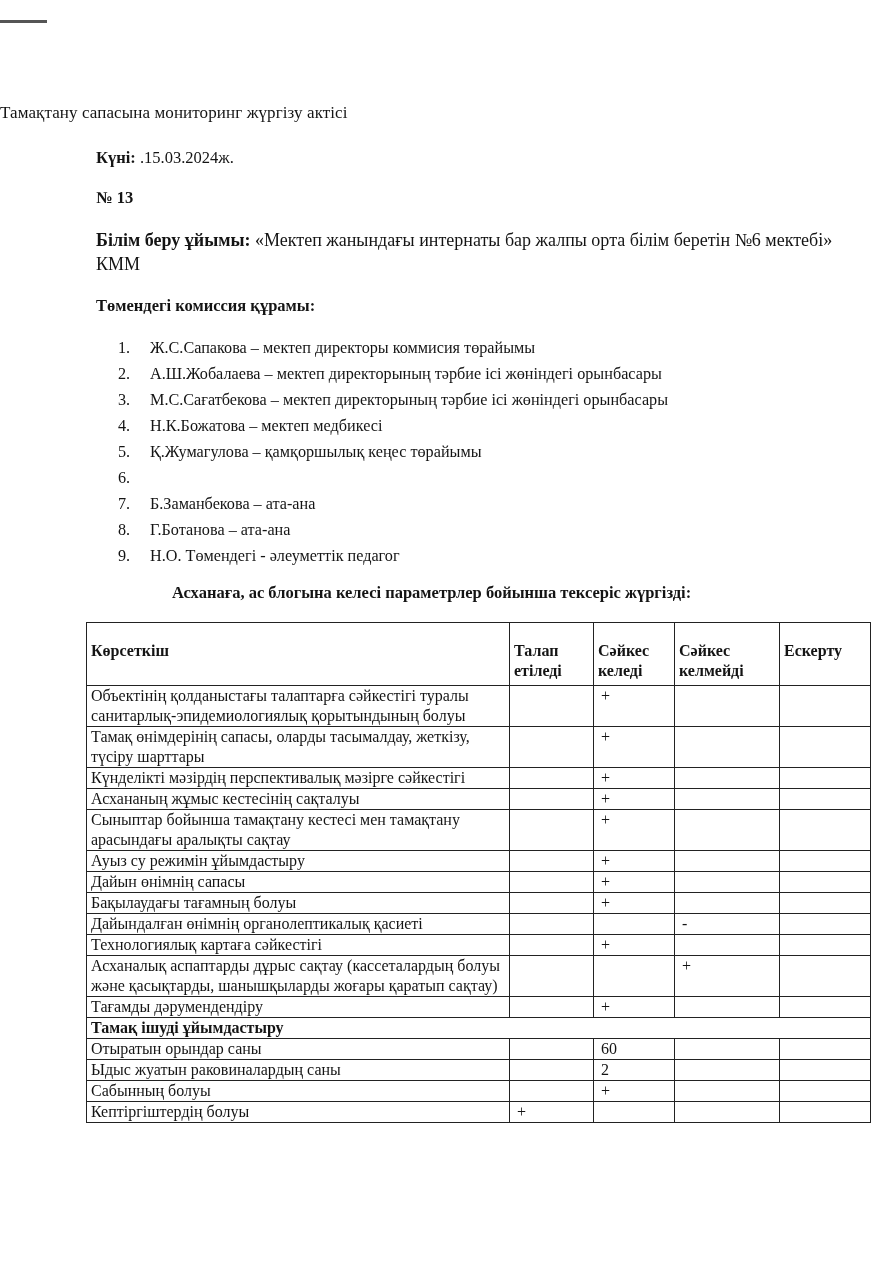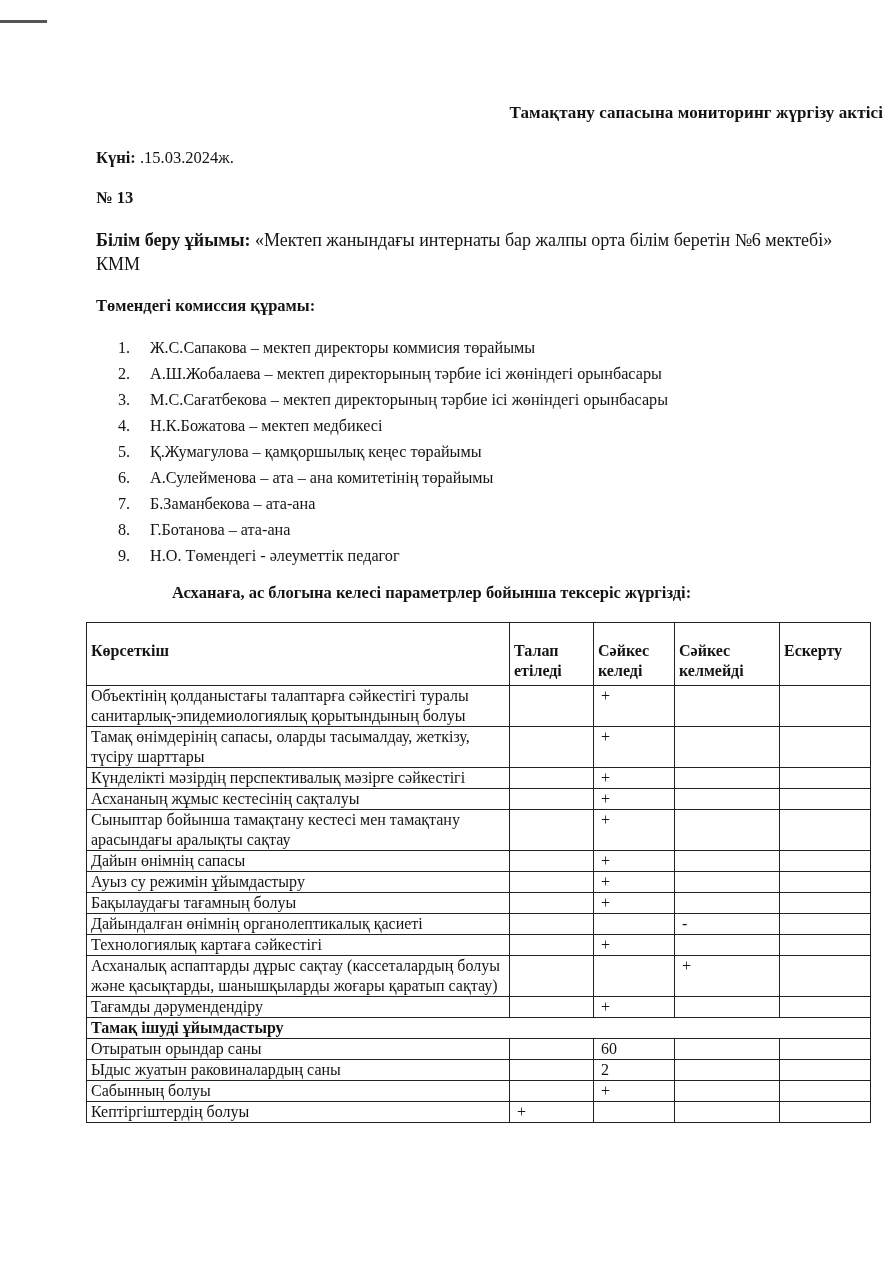--- a/index.html
+++ b/index.html
@@ -1,20 +1,20 @@
 <!DOCTYPE html>
 <html><head>
 <meta charset="utf-8">
 <style>
   html, body { margin: 0; padding: 0; background: #ffffff; }
   body { width: 883px; height: 1280px; position: relative; overflow: hidden;
          font-family: "Liberation Serif", "DejaVu Serif", serif; color: #141414; }
   .corner-line { position: absolute; left: 0; top: 20px; width: 47px; height: 3px; background: #555; }
-  .title { position: absolute; top: 103px; left: 0; width: 883px; text-align: right;
-           font-weight: bold; font-size: 17px; letter-spacing: 0.1px; }
+  .title { position: absolute; top: 103px; left: 0; width: 883px; text-align: left;
+           font-weight: normal; font-size: 17px; letter-spacing: 0.1px; }
   .line { position: absolute; left: 96px; font-size: 16.5px; }
   .b { font-weight: bold; }
   .org { position: absolute; left: 96px; top: 228px; width: 740px; font-size: 18px; line-height: 24px; }
   .members { position: absolute; left: 118px; top: 335px; margin: 0; padding: 0; list-style: none; font-size: 16.2px; }
   .members li { height: 26px; line-height: 26px; display: flex; }
   .members .num { width: 32px; }
   .inspect-title { position: absolute; top: 583px; left: 172px; font-weight: bold; font-size: 16.5px; }
   table { position: absolute; left: 86px; top: 622px; border-collapse: collapse; font-size: 16px; }
   td, th { border: 1.3px solid #222; vertical-align: top; padding: 0 4px; line-height: 20px; text-align: left; }
   th { font-weight: bold; height: 44px; padding-top: 18px; }
@@ -57,21 +57,20 @@
     <li>
       <span class="num">4.</span>
       <span>Н.К.Божатова – мектеп медбикесі</span>
     </li>
     <li>
       <span class="num">5.</span>
       <span>Қ.Жумагулова  – қамқоршылық кеңес төрайымы</span>
     </li>
     <li>
       <span class="num">6.</span>
-      <span>А.Сулейменова – ата – ана комитетінің төрайымы</span>
     </li>
     <li>
       <span class="num">7.</span>
       <span>Б.Заманбекова – ата-ана</span>
     </li>
     <li>
       <span class="num">8.</span>
       <span>Г.Ботанова – ата-ана</span>
     </li>
     <li>
@@ -122,28 +121,28 @@
         <td class="mark"></td>
       </tr>
       <tr>
         <td>Сыныптар бойынша тамақтану кестесі мен тамақтану арасындағы аралықты сақтау</td>
         <td class="mark"></td>
         <td class="mark">+</td>
         <td class="mark"></td>
         <td class="mark"></td>
       </tr>
       <tr>
+        <td>Ауыз су режимін ұйымдастыру</td>
+        <td class="mark"></td>
+        <td class="mark">+</td>
+        <td class="mark"></td>
+        <td class="mark"></td>
+      </tr>
+      <tr>
         <td>Дайын өнімнің сапасы</td>
-        <td class="mark"></td>
-        <td class="mark">+</td>
-        <td class="mark"></td>
-        <td class="mark"></td>
-      </tr>
-      <tr>
-        <td>Ауыз су режимін ұйымдастыру</td>
         <td class="mark"></td>
         <td class="mark">+</td>
         <td class="mark"></td>
         <td class="mark"></td>
       </tr>
       <tr>
         <td>Бақылаудағы тағамның болуы</td>
         <td class="mark"></td>
         <td class="mark">+</td>
         <td class="mark"></td>

